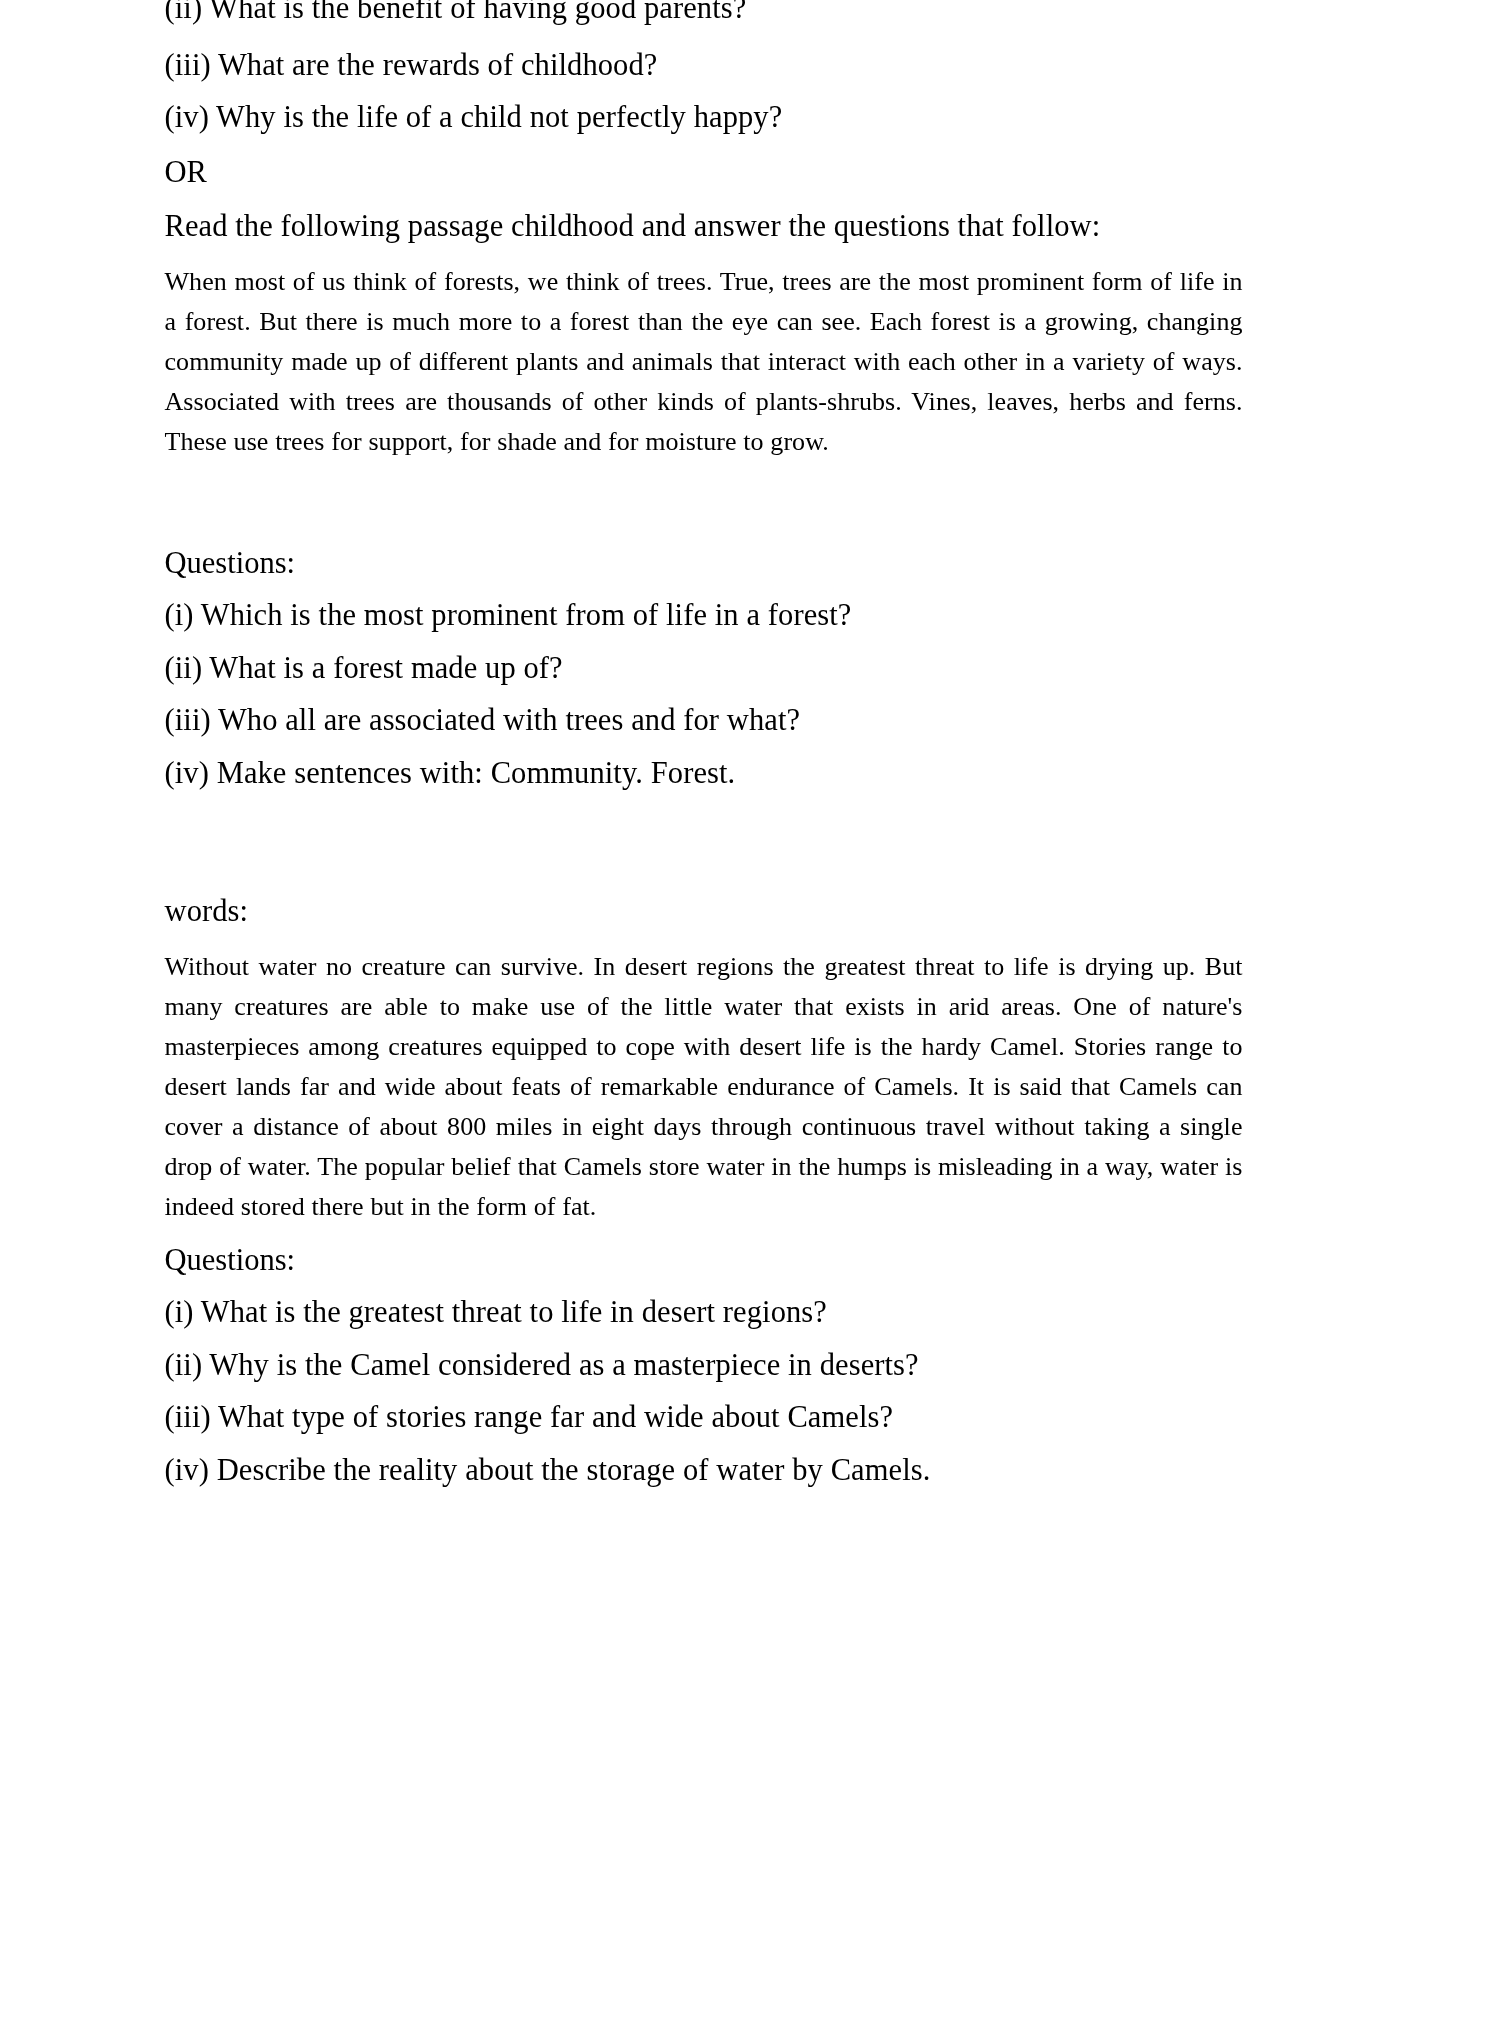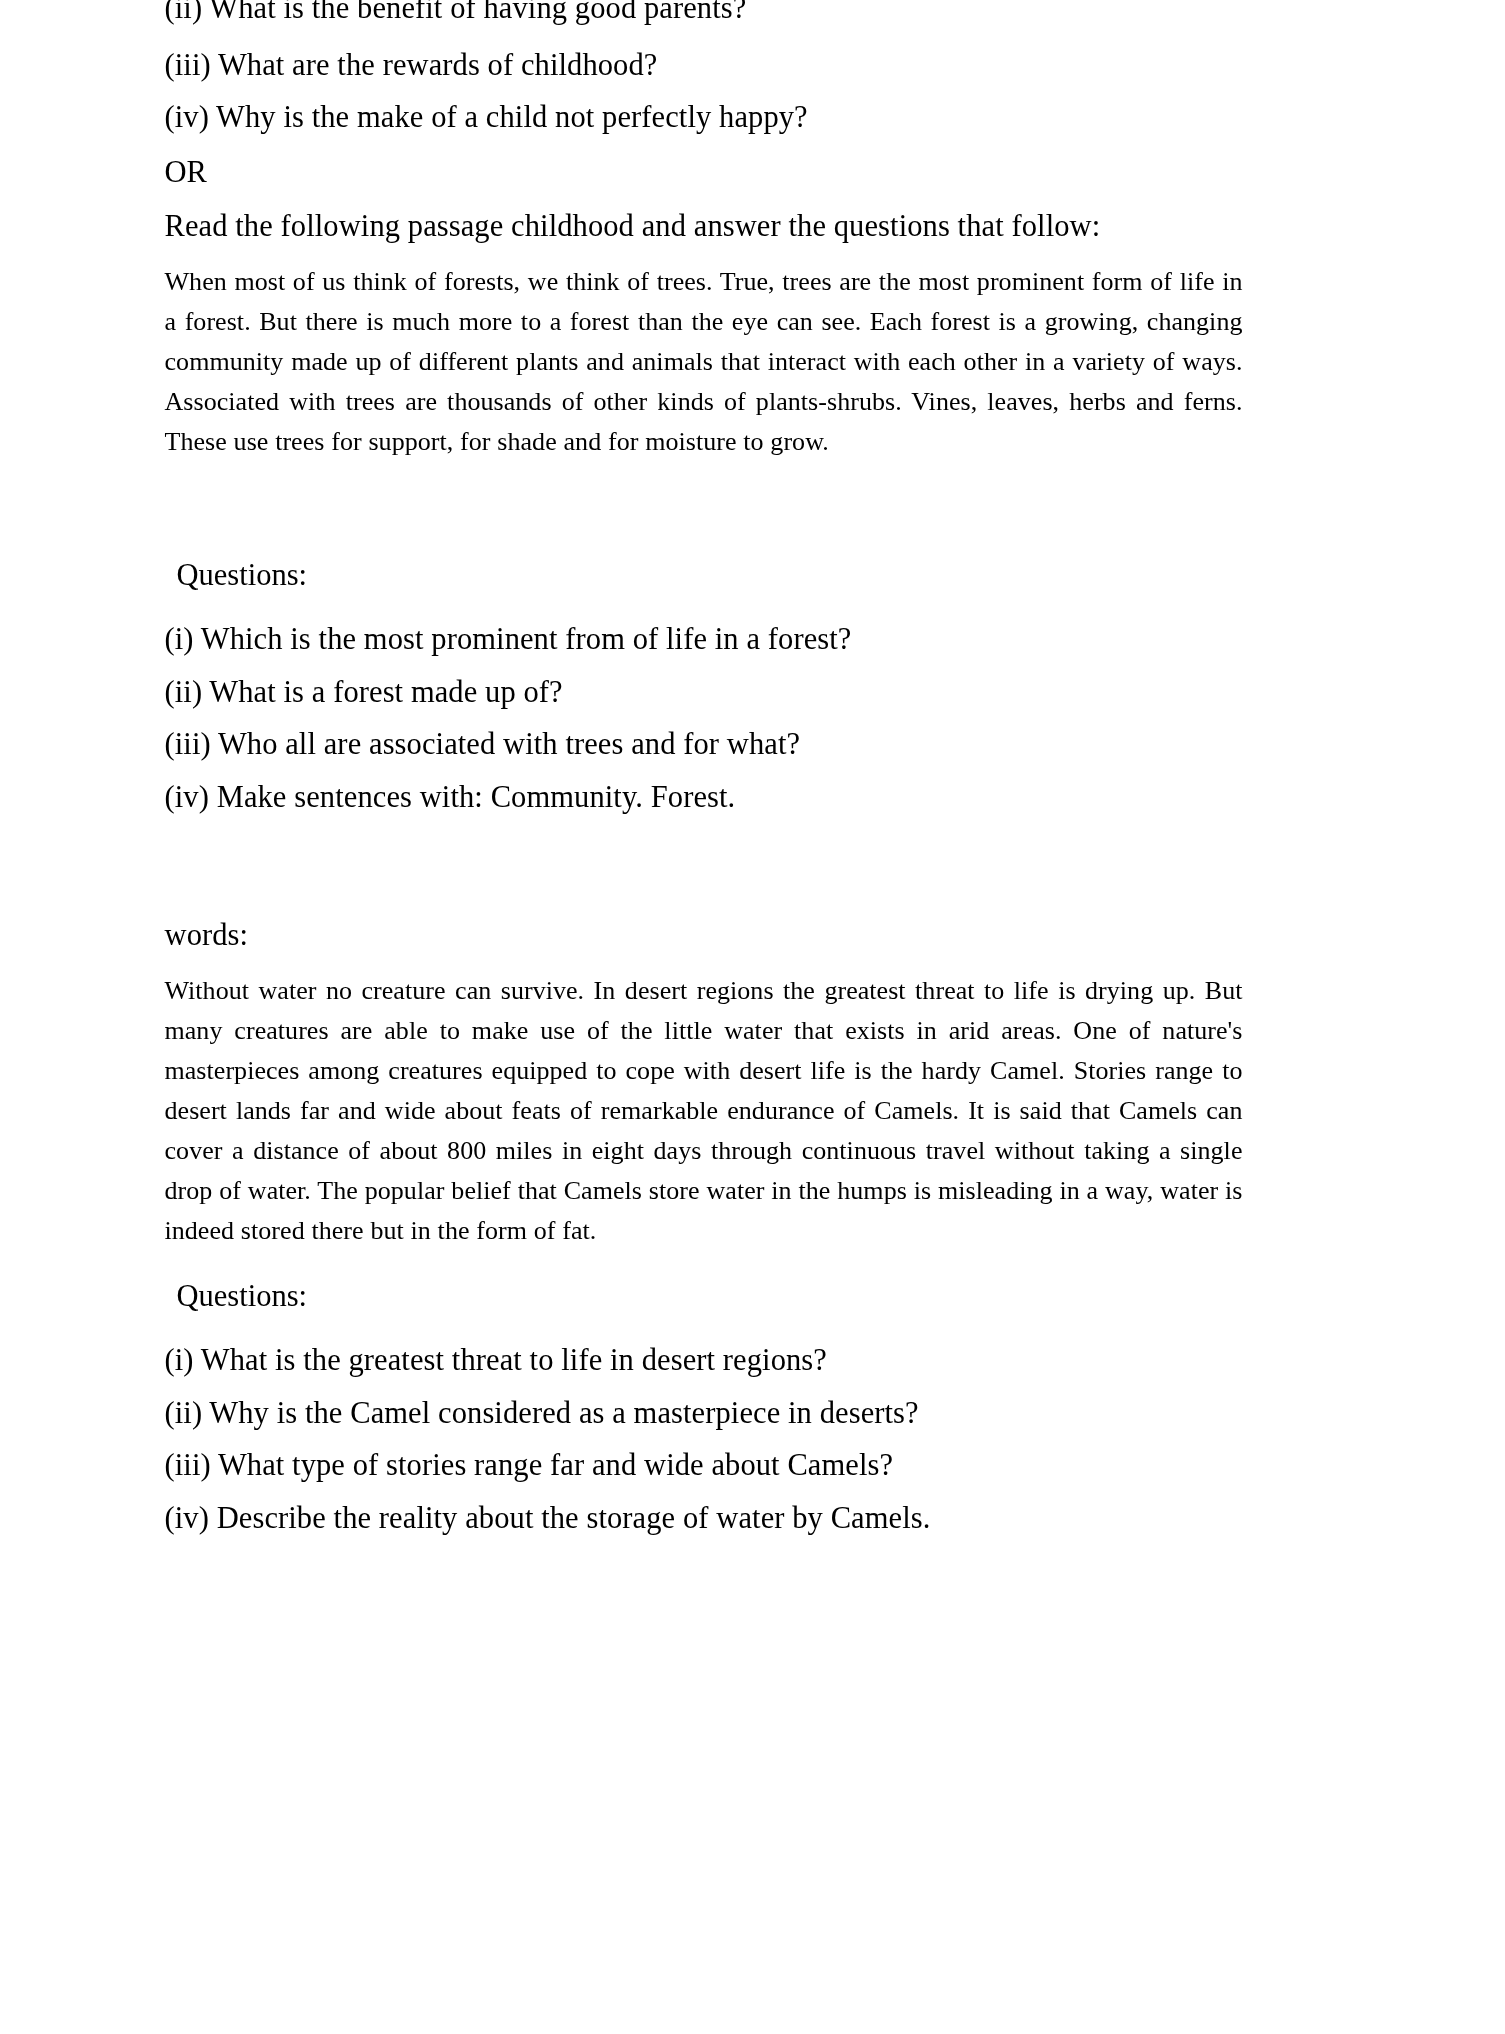--- a/index.html
+++ b/index.html
@@ -49,21 +49,21 @@
   }
   .center {
     font-size: 30.5px;
     line-height: 1.0;
     margin: 0;
     padding: 0;
   }
   .heading-q {
     font-size: 30.5px;
     line-height: 1.0;
-    margin: 12px;
+    margin: 0;
     padding: 0;
     text-align: left;
   }
   
   .sp-8  { height: 8px; }
   .sp-18 { height: 18px; }
   .sp-20 { height: 20px; }
   .sp-22 { height: 22px; }
   .sp-24 { height: 24px; }
   .sp-26 { height: 26px; }
@@ -78,21 +78,21 @@
 </head>
 <body>
 
 <div class="page">
   <div class="content">
 
     <p class="qline clip-top">(ii) What is the benefit of having good parents?</p>
     <div class="sp-26"></div>
     <p class="qline">(iii) What are the rewards of childhood?</p>
     <div class="sp-22"></div>
-    <p class="qline">(iv) Why is the make of a child not perfectly happy?</p>
+    <p class="qline">(iv) Why is the life of a child not perfectly happy?</p>
 
     <div class="sp-24"></div>
     <p class="center">OR</p>
     <div class="sp-24"></div>
 
     <p class="qline">Read the following passage childhood and answer the questions that follow:</p>
 
     <div class="sp-20"></div>
 
     <p class="para">When most of us think of forests, we think of trees. True, trees are the most prominent form of life in a forest. But there is much more to a forest than the eye can see. Each forest is a growing, changing community made up of different plants and animals that interact with each other in a variety of ways. Associated with trees are thousands of other kinds of plants-shrubs. Vines, leaves, herbs and ferns. These use trees for support, for shade and for moisture to grow.</p>

